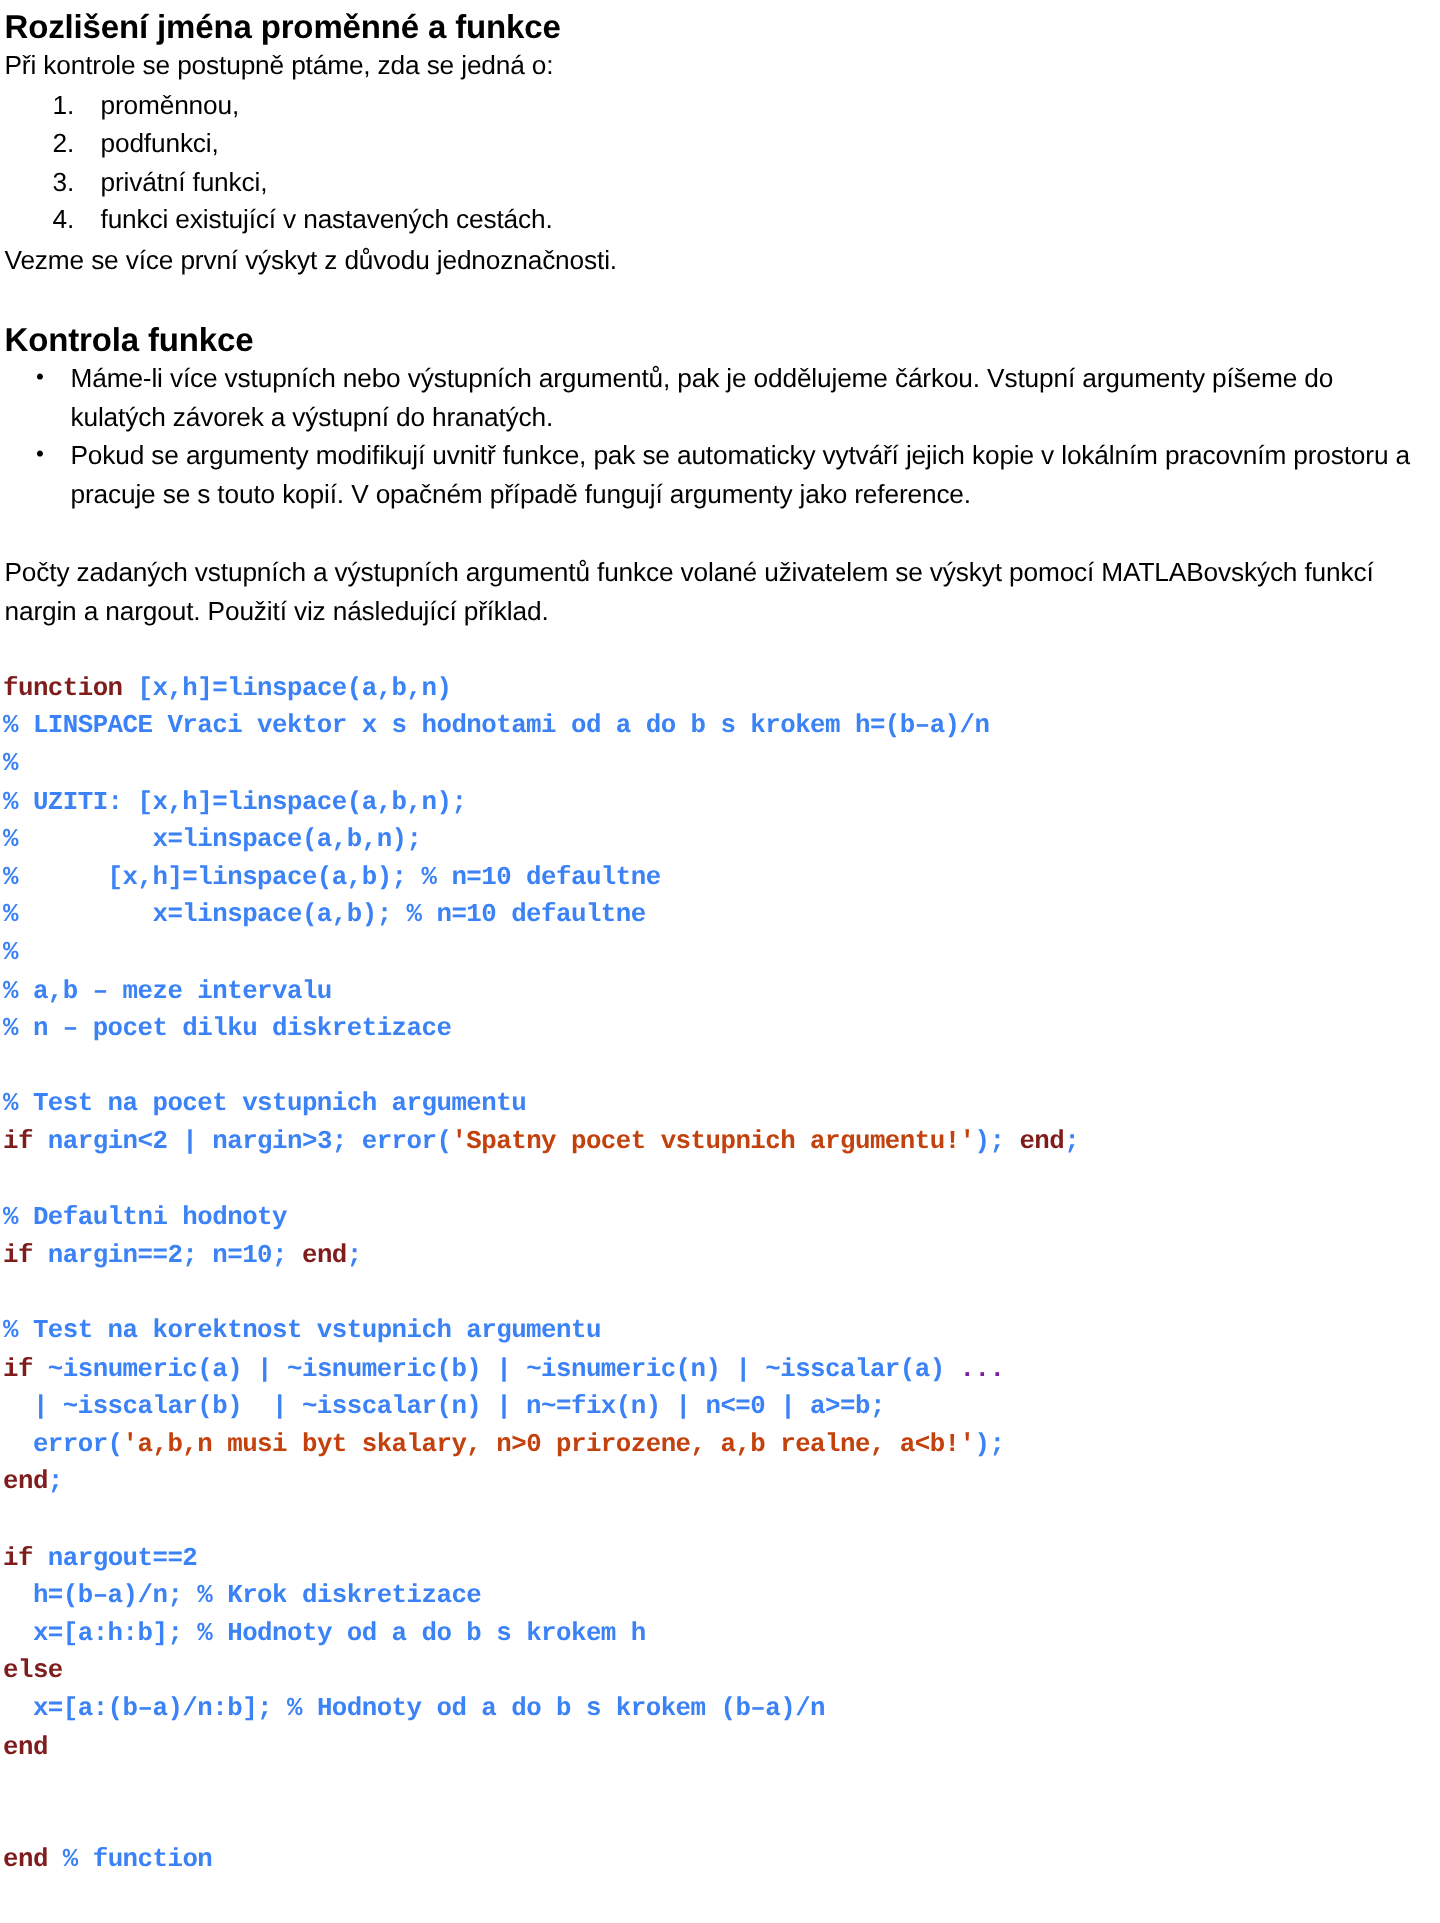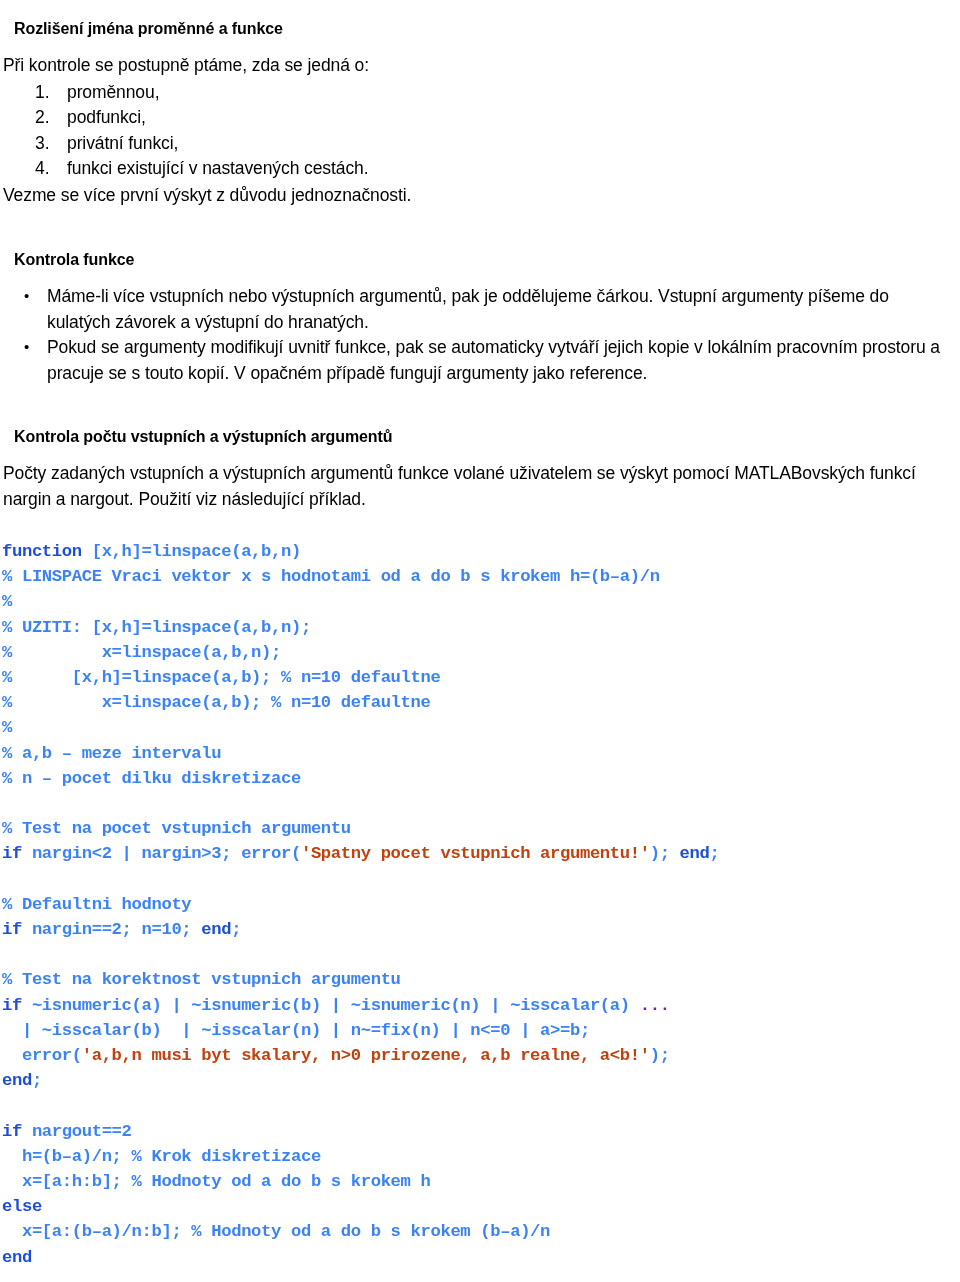--- a/index.html
+++ b/index.html
@@ -21,23 +21,23 @@
     padding: 0;
     box-sizing: border-box;
   }
 
   
   .prose {
     padding: 4px 4px 0 2px;
   }
   .doc-heading {
     font-weight: bold;
-    font-size: 16px;
+    font-size: 22px;
     line-height: 25px;
-    margin: 12px;
+    margin: 1px;
     letter-spacing: -0.1px;
   }
   .doc-para {
     font-size: 17.5px;
     line-height: 25.5px;
     margin: 1px;
     letter-spacing: -0.1px;
   }
   .spacer-lg { height: 26px; }
 
@@ -84,21 +84,21 @@
   .code-block {
     font-family: "Liberation Mono", "DejaVu Sans Mono", monospace;
     font-size: 17.2px;
     line-height: 25.2px;
     font-weight: bold;
     white-space: pre;
     padding-left: 2px;
     letter-spacing: -0.35px;
   }
   .code-line { min-height: 25.2px; }
-  .kw   { color: #1d4ed8; }
+  .kw   { color: #7f1d1d; }
   .cmt  { color: #3b82f6; }
   .str  { color: #c2410c; }
   .plain{ color: #3b82f6; }
   .ell  { color: #7A1FA2; }
 </style>
 </head>
 <body>
 
 <div class="page">
 
@@ -138,21 +138,20 @@
         <span>Máme-li více vstupních nebo výstupních argumentů, pak je oddělujeme čárkou. Vstupní argumenty píšeme do kulatých závorek a výstupní do hranatých.</span>
       </li>
       <li>
         <span class="bullet">•</span>
         <span>Pokud se argumenty modifikují uvnitř funkce, pak se automaticky vytváří jejich kopie v lokálním pracovním prostoru a pracuje se s touto kopií. V opačném případě fungují argumenty jako reference.</span>
       </li>
     </ul>
 
     <div class="spacer-lg"></div>
 
-    <div class="doc-heading">Kontrola počtu vstupních a výstupních argumentů</div>
     <div class="doc-para">Počty zadaných vstupních a výstupních argumentů funkce volané uživatelem se výskyt pomocí MATLABovských funkcí nargin a nargout. Použití viz následující příklad.</div>
 
     <div class="spacer-lg"></div>
   </div>
 
   <div class="code-block" id="code-block"><div class="code-line"><span class="kw">function</span><span class="plain"> [x,h]=linspace(a,b,n)</span></div><div class="code-line"><span class="cmt">% LINSPACE Vraci vektor x s hodnotami od a do b s krokem h=(b–a)/n</span></div><div class="code-line"><span class="cmt">%</span></div><div class="code-line"><span class="cmt">% UZITI: [x,h]=linspace(a,b,n);</span></div><div class="code-line"><span class="cmt">%         x=linspace(a,b,n);</span></div><div class="code-line"><span class="cmt">%      [x,h]=linspace(a,b); % n=10 defaultne</span></div><div class="code-line"><span class="cmt">%         x=linspace(a,b); % n=10 defaultne</span></div><div class="code-line"><span class="cmt">%</span></div><div class="code-line"><span class="cmt">% a,b – meze intervalu</span></div><div class="code-line"><span class="cmt">% n – pocet dilku diskretizace</span></div><div class="code-line">&nbsp;</div><div class="code-line"><span class="cmt">% Test na pocet vstupnich argumentu</span></div><div class="code-line"><span class="kw">if</span><span class="plain"> nargin&lt;2 | nargin&gt;3; error(</span><span class="str">'Spatny pocet vstupnich argumentu!'</span><span class="plain">); </span><span class="kw">end</span><span class="plain">;</span></div><div class="code-line">&nbsp;</div><div class="code-line"><span class="cmt">% Defaultni hodnoty</span></div><div class="code-line"><span class="kw">if</span><span class="plain"> nargin==2; n=10; </span><span class="kw">end</span><span class="plain">;</span></div><div class="code-line">&nbsp;</div><div class="code-line"><span class="cmt">% Test na korektnost vstupnich argumentu</span></div><div class="code-line"><span class="kw">if</span><span class="plain"> ~isnumeric(a) | ~isnumeric(b) | ~isnumeric(n) | ~isscalar(a) </span><span class="ell">...</span></div><div class="code-line"><span class="plain">  | ~isscalar(b)  | ~isscalar(n) | n~=fix(n) | n&lt;=0 | a&gt;=b;</span></div><div class="code-line"><span class="plain">  error(</span><span class="str">'a,b,n musi byt skalary, n&gt;0 prirozene, a,b realne, a&lt;b!'</span><span class="plain">);</span></div><div class="code-line"><span class="kw">end</span><span class="plain">;</span></div><div class="code-line">&nbsp;</div><div class="code-line"><span class="kw">if</span><span class="plain"> nargout==2</span></div><div class="code-line"><span class="plain">  h=(b–a)/n; </span><span class="cmt">% Krok diskretizace</span></div><div class="code-line"><span class="plain">  x=[a:h:b]; </span><span class="cmt">% Hodnoty od a do b s krokem h</span></div><div class="code-line"><span class="kw">else</span></div><div class="code-line"><span class="plain">  x=[a:(b–a)/n:b]; </span><span class="cmt">% Hodnoty od a do b s krokem (b–a)/n</span></div><div class="code-line"><span class="kw">end</span></div><div class="code-line">&nbsp;</div><div class="code-line">&nbsp;</div><div class="code-line"><span class="kw">end</span><span class="plain"> </span><span class="cmt">% function</span></div></div>
 
 </div>
 
 </body></html>

